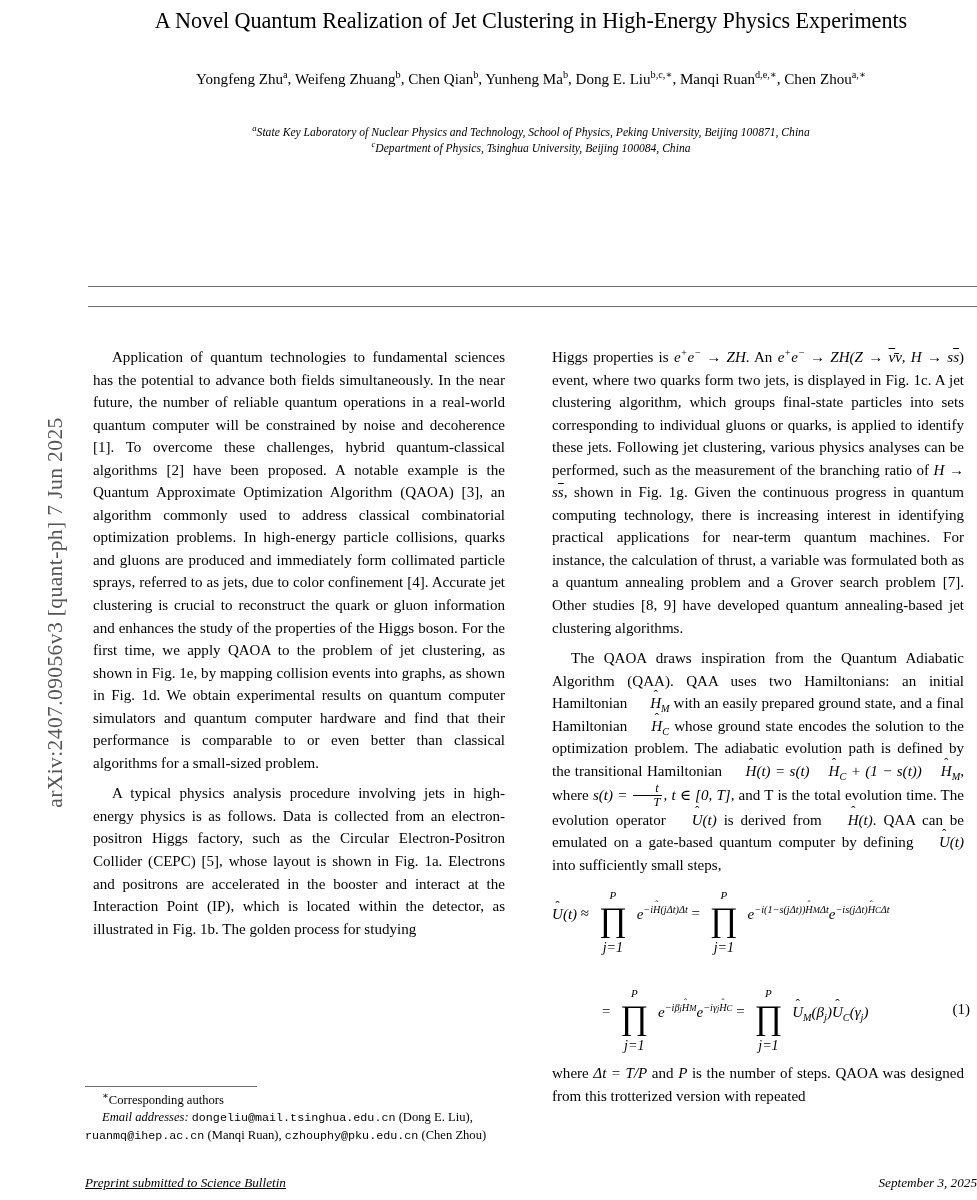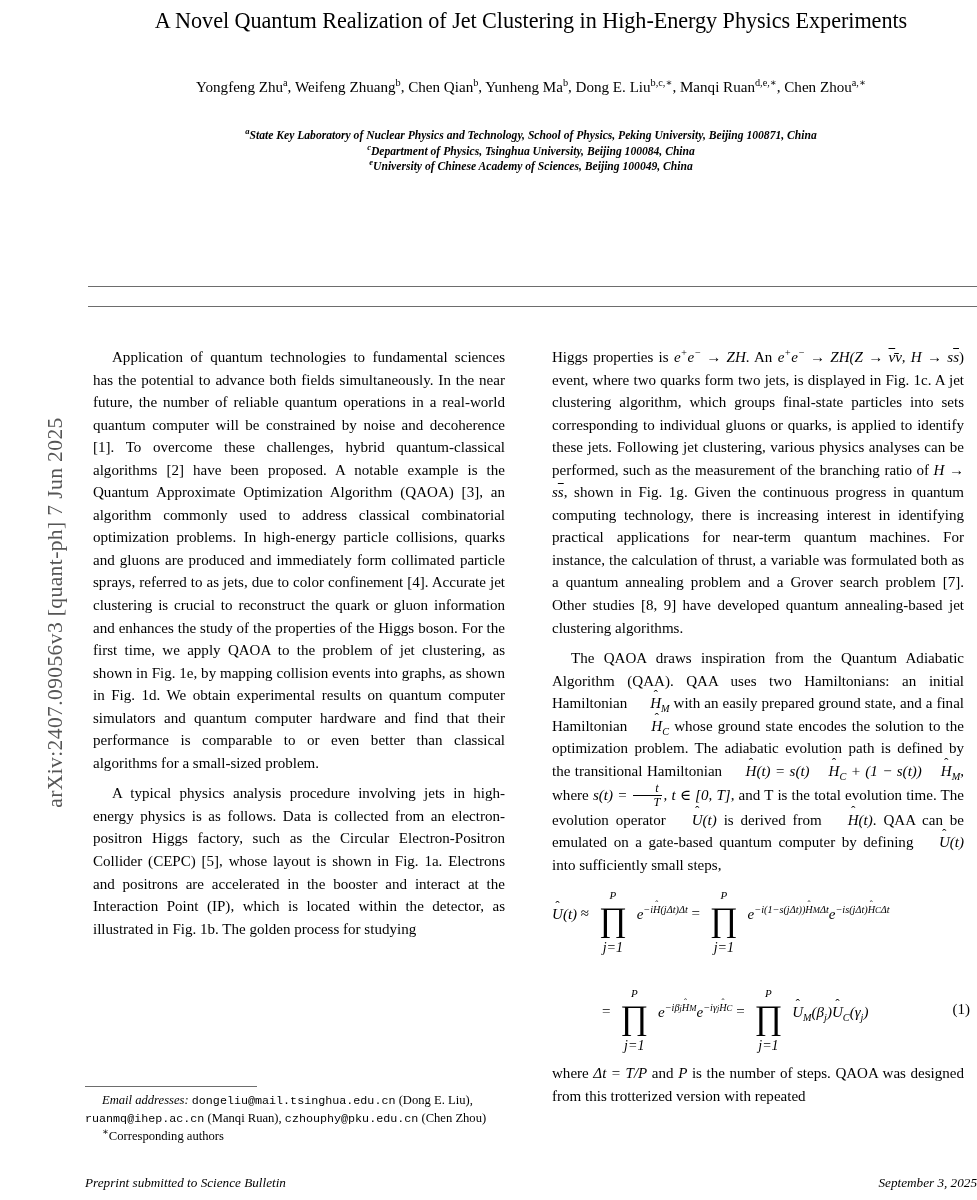--- a/index.html
+++ b/index.html
@@ -54,41 +54,40 @@
     padding: 6px 10px 0 10px;
     font-size: 22.2px;
     line-height: 30px;
     font-weight: normal;
     text-align: center;
     letter-spacing: -0.05px;
   }
 
   
   .authors {
-    margin: 12px;
+    margin: 4px;
     padding: 29px 2px 0 2px;
     font-size: 15.1px;
     line-height: 20px;
     text-align: center;
   }
   .authors sup {
     font-size: 0.68em;
     vertical-align: super;
     line-height: 0;
   }
 
   
   .affiliations {
-    margin: 4px;
+    margin: 17px;
     padding: 19px 0 0 0;
     text-align: center;
     font-style: italic;
     font-size: 11.6px;
     line-height: 15.6px;
-    font-weight: bold;
   }
   .affiliations div sup {
     font-size: 0.74em;
     vertical-align: super;
     line-height: 0;
     font-style: italic;
   }
 
   
   .rule-wrap {
@@ -240,42 +239,41 @@
 
   
   .footer {
     position: absolute;
     left: 1px;
     top: 1175px;
     width: 892px;
     font-size: 13.2px;
     font-style: italic;
   }
-  .footer .left-txt  { float: left; }
+  .footer .left-txt  { float: left; text-decoration: underline; }
   .footer .right-txt { float: right; }
 </style>
 </head>
 <body>
 
 <div class="arxiv-stamp">
   <div class="arxiv-stamp-text">arXiv:2407.09056v3  [quant-ph]  7 Jun 2025</div>
 </div>
 
 <div class="page">
 
   <h1 class="title">A Novel Quantum Realization of Jet Clustering in High-Energy Physics Experiments</h1>
 
   <div class="authors">
     <span><span>Yongfeng Zhu</span><sup>a</sup></span><span>, </span><span><span>Weifeng Zhuang</span><sup>b</sup></span><span>, </span><span><span>Chen Qian</span><sup>b</sup></span><span>, </span><span><span>Yunheng Ma</span><sup>b</sup></span><span>, </span><span><span>Dong E. Liu</span><sup>b,c,∗</sup></span><span>, </span><span><span>Manqi Ruan</span><sup>d,e,∗</sup></span><span>, </span><span><span>Chen Zhou</span><sup>a,∗</sup></span>
   </div>
 
   <div class="affiliations">
     <div><sup>a</sup><span>State Key Laboratory of Nuclear Physics and Technology, School of Physics, Peking University, Beijing 100871, China</span></div>
     <div><sup>c</sup><span>Department of Physics, Tsinghua University, Beijing 100084, China</span></div>
-    <div><sup>e</sup><span>University of Chinese Academy of Sciences, Beijing 100049, China</span></div>
   </div>
 
   <div class="rule-wrap">
     <hr class="rule">
     <hr class="rule second">
   </div>
 
   <div class="columns">
 
     <div class="col left">
@@ -328,22 +326,22 @@
         <div class="eq-num">(1)</div>
       </div>
 
       <p class="noindent"><span>where </span><span class="m">Δt = T/P</span><span> and </span><span class="m">P</span><span> is the number of steps. QAOA was designed from this trotterized version with repeated</span></p>
 
     </div>
   </div>
 
   <div class="footnote">
     <hr class="footnote-rule">
+    <p class="ind"><span class="fn-star">∗</span><span>Corresponding authors</span></p>
     <p class="ind"><span class="ital">Email addresses:</span> <span class="mono">dongeliu@mail.tsinghua.edu.cn</span> <span>(Dong E. Liu)</span>, <span class="mono">ruanmq@ihep.ac.cn</span> <span>(Manqi Ruan)</span>, <span class="mono">czhouphy@pku.edu.cn</span> <span>(Chen Zhou)</span></p>
-    <p class="ind"><span class="fn-star">∗</span><span>Corresponding authors</span></p>
   </div>
 
   <div class="footer">
     <span class="left-txt">Preprint submitted to Science Bulletin</span>
     <span class="right-txt">September 3, 2025</span>
   </div>
 
 </div>
 
 </body></html>

